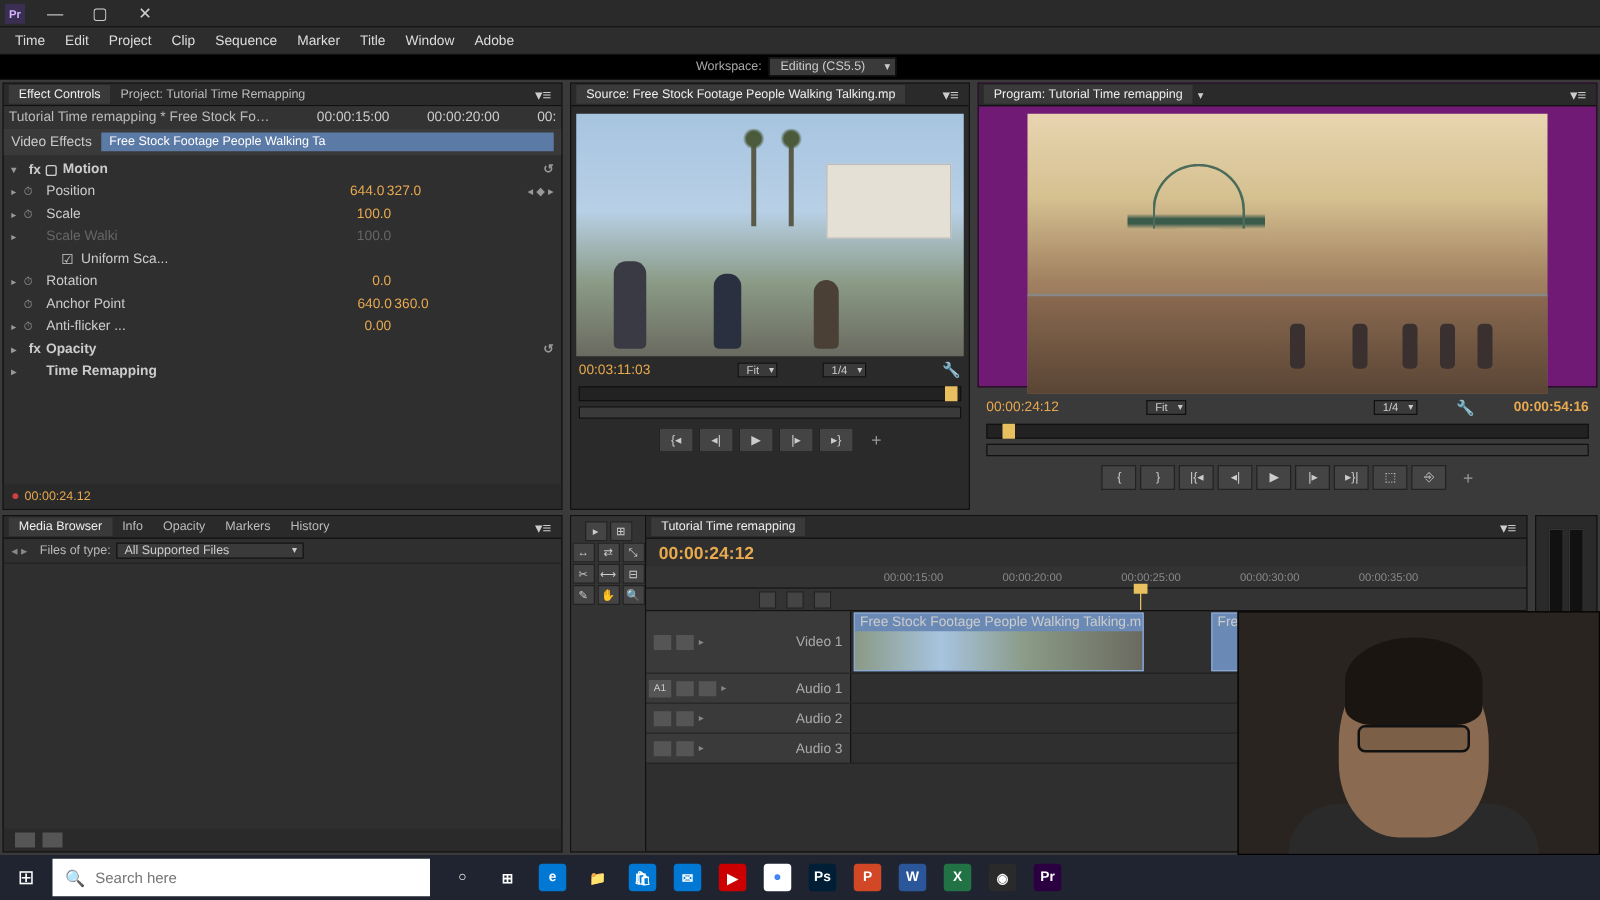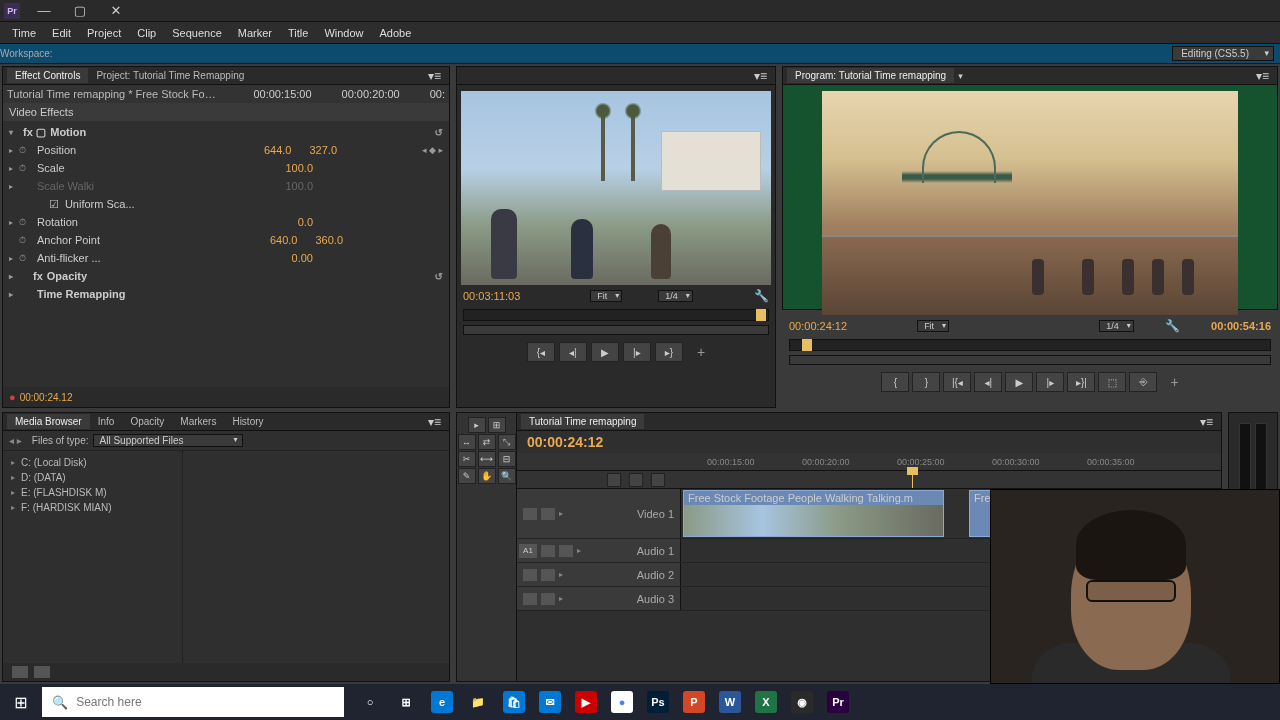--- a/index.html
+++ b/index.html
@@ -3,21 +3,21 @@
 <meta charset="utf-8">
 <style>
 *{margin:0;padding:0;box-sizing:border-box;font-family:'Segoe UI',Tahoma,sans-serif;font-size:11px;color:#ccc;user-select:none}
 body{width:1280px;height:720px;background:#1e1e1e;overflow:hidden;position:relative}
 .titlebar{height:22px;background:#2a2a2a;display:flex;align-items:center;padding:0 4px;border-bottom:1px solid #111}
 .titlebar .logo{width:16px;height:16px;background:#3a2f52;color:#d6b4ff;text-align:center;line-height:16px;font-size:9px;font-weight:bold;margin-right:6px}
 .titlebar .title{flex:1;font-size:11px;color:#ddd}
 .titlebar .winbtn{width:36px;height:20px;text-align:center;line-height:20px;font-size:13px;color:#ccc;cursor:pointer}
 .menubar{height:22px;background:#2d2d2d;display:flex;align-items:center;padding:0 4px;border-bottom:1px solid #111}
 .menubar .mitem{padding:2px 8px;font-size:11px;color:#ddd;cursor:pointer}
-.workspace-bar{height:20px;background:#0c4a6e;display:flex;justify-content:space-between;align-items:center;padding-right:6px;border-bottom:1px solid #111}
+.workspace-bar{height:20px;background:#000000;display:flex;justify-content:center;align-items:center;padding-right:6px;border-bottom:1px solid #111}
 .workspace-bar .wslabel{color:#aaa;font-size:10px;margin-right:6px}
 .workspace-bar .wsdrop{background:#3a3a3a;border:1px solid #111;padding:1px 24px 1px 8px;font-size:10px;position:relative}
 .workspace-bar .wsdrop:after{content:"▾";position:absolute;right:4px;top:1px;font-size:9px}
 .main{position:absolute;top:64px;bottom:36px;left:0;right:0;background:#3a3a3a}
 .panel-title{height:18px;display:flex;align-items:center;padding:0 4px;background:#2a2a2a;border-bottom:1px solid #111}
 .panel-title .tab{padding:2px 8px;font-size:10px;color:#bbb;cursor:pointer}
 .panel-title .tab.active{background:#3a3a3a;color:#eee}
 .panel-title .menu{margin-left:auto;font-size:12px;cursor:pointer;padding:0 4px}
 
 #effect-controls{position:absolute;top:2px;left:2px;width:448px;height:342px;background:#2f2f2f;border:1px solid #111}
@@ -25,21 +25,21 @@
 #effect-controls .ec-head .clip{color:#bbb;white-space:nowrap;overflow:hidden;text-overflow:ellipsis;max-width:210px}
 #effect-controls .ec-head .times{margin-left:auto;display:flex;gap:30px;color:#888;font-size:9px}
 #effect-controls .video-eff{background:#3a3a3a;padding:3px 6px;font-size:10px;color:#bbb;display:flex;align-items:center}
 #effect-controls .highlight{background:#5b7aa5;color:#fff;padding:2px 6px;font-size:10px;margin-left:8px;flex:1}
 #effect-controls .tree{padding:2px 0}
 #effect-controls .row{height:18px;display:flex;align-items:center;padding:0 6px;font-size:10px}
 #effect-controls .row .toggle{width:10px;font-size:8px;color:#999}
 #effect-controls .row .stopwatch{width:14px;font-size:9px;color:#999}
 #effect-controls .row .label{color:#ccc;margin-left:4px}
 #effect-controls .row .val{color:#e8a94f;margin-left:auto}
-#effect-controls .row .val2{color:#e8a94f;margin-left:18px;margin-right:60px}
+#effect-controls .row .val2{color:#e8a94f;margin-left:2px;margin-right:60px}
 #effect-controls .row .kfctrl{margin-left:6px;width:40px;color:#999;text-align:right;font-size:9px}
 #effect-controls .row.dim .label{color:#666}
 #effect-controls .row.dim .val{color:#666}
 #effect-controls .row.group{font-weight:bold}
 #effect-controls .row .reset{margin-left:auto;color:#999;font-size:10px}
 #effect-controls .footer{position:absolute;bottom:0;left:0;right:0;height:20px;background:#2a2a2a;display:flex;align-items:center;padding:0 6px}
 #effect-controls .footer .time{color:#e8a94f;font-size:10px}
 
 #source-monitor{position:absolute;top:2px;left:456px;width:320px;height:342px;background:#2a2a2a;border:1px solid #111}
 .monitor-vid{position:relative;margin:6px auto 2px;width:310px;height:194px;background:linear-gradient(to bottom,#a7c4e0 0%,#b8d0e6 40%,#8a9a85 70%,#6a6a60 100%);overflow:hidden}
@@ -57,21 +57,21 @@
 .monitor-time .zoom{margin-left:36px;background:#3a3a3a;border:1px solid #111;padding:0 14px 0 6px;font-size:9px;position:relative}
 .monitor-time .zoom:after{content:"▾";position:absolute;right:2px;top:0;font-size:8px}
 .monitor-time .wrench{margin-left:auto;font-size:12px;color:#999}
 .monitor-bar{height:12px;margin:4px 6px;background:#222;border:1px solid #111;position:relative}
 .monitor-bar .head{position:absolute;top:-1px;width:10px;height:12px;background:#e8c060}
 .monitor-scrub{height:10px;margin:0 6px;background:#3a3a3a;border:1px solid #111}
 .monitor-ctrl{height:26px;display:flex;align-items:center;justify-content:center;gap:4px;margin-top:4px}
 .monitor-ctrl .btn{width:28px;height:20px;background:#444;border:1px solid #222;display:flex;align-items:center;justify-content:center;font-size:10px;cursor:pointer}
 .monitor-ctrl .plus{margin-left:10px;font-size:14px;color:#999}
 
-#program-monitor{position:absolute;top:2px;left:782px;right:2px;height:244px;background:#14532d;border:1px solid #111}
+#program-monitor{position:absolute;top:2px;left:782px;right:2px;height:244px;background:#701a75;border:1px solid #111}
 #program-monitor .monitor-vid{width:416px;height:224px;background:linear-gradient(to bottom,#e8d5b0 0%,#d5c090 30%,#a08060 60%,#7a6048 100%)}
 #program-monitor .bridge{position:absolute;top:40px;left:80px;width:110px;height:80px;background:linear-gradient(to bottom,transparent 50%,#3a5a4a 55%,#3a5a4a 60%,transparent 65%)}
 #program-monitor .bridge:before{content:"";position:absolute;top:0;left:20px;width:70px;height:50px;border:2px solid #4a6a5a;border-bottom:none;border-radius:40px 40px 0 0}
 #program-monitor .deck{position:absolute;bottom:0;left:0;right:0;height:80px;background:linear-gradient(to top,#5a4535 0%,#8a6a50 100%)}
 #program-monitor .rail{position:absolute;bottom:78px;left:0;right:0;height:2px;background:#888}
 #program-monitor .ppl{position:absolute;bottom:20px;width:12px;height:36px;background:#3a3030;border-radius:4px}
 #program-monitor .ppl.a{left:210px}#program-monitor .ppl.b{left:260px}#program-monitor .ppl.c{left:300px}#program-monitor .ppl.d{left:330px}#program-monitor .ppl.e{left:360px}
 #program-monitor .monitor-time .dur{margin-left:auto;color:#e8a94f;font-size:11px;font-weight:bold}
 #program-monitor .monitor-ctrl{gap:3px}
 
@@ -101,21 +101,21 @@
 #timeline .ctrl-row .ic{width:14px;height:14px;background:#444;border:1px solid #222}
 #timeline .playhead{position:absolute;top:0;bottom:0;width:1px;background:#e8c060;left:395px;z-index:5}
 #timeline .playhead:before{content:"";position:absolute;top:-4px;left:-5px;width:11px;height:8px;background:#e8c060}
 #timeline .track{height:24px;border-bottom:1px solid #222;display:flex;align-items:center;position:relative}
 #timeline .track.video1{height:50px}
 #timeline .track .hdr{width:164px;height:100%;background:#3a3a3a;border-right:1px solid #111;display:flex;align-items:center;gap:4px;padding:0 6px;font-size:10px}
 #timeline .track .hdr .toggle{width:14px;height:12px;background:#555}
 #timeline .track .hdr .tname{margin-left:auto;color:#aaa}
 #timeline .track .hdr .tri{font-size:8px;color:#888;margin-right:2px}
 #timeline .clip{position:absolute;top:1px;bottom:1px;background:#6a8ab5;border:1px solid #8aaad5;font-size:9px;color:#fff;padding:1px 4px;overflow:hidden;white-space:nowrap}
-#timeline .clip.c1{left:166px;width:261px}
+#timeline .clip.c1{left:166px;width:232px}
 #timeline .clip.c1 .thumb{position:absolute;top:14px;left:0;right:0;bottom:0;background:linear-gradient(to right,#8a9a85 0%,#a7c4e0 30%,#8a9a85 60%,#6a6a60 100%)}
 #timeline .clip.c2{left:452px;width:230px}
 #timeline .track.audio .hdr{background:#3a3a3a}
 #timeline .track.audio .hdr .atag{width:18px;height:14px;background:#555;text-align:center;font-size:8px;line-height:14px;margin-left:-4px}
 
 #audio-meters{position:absolute;top:348px;right:2px;width:50px;bottom:2px;background:#2a2a2a;border:1px solid #111}
 #audio-meters .meter{position:absolute;top:10px;bottom:10px;left:10px;width:12px;background:#111;border:1px solid #333}
 #audio-meters .meter2{left:26px}
 
 #webcam{position:absolute;bottom:36px;right:0;width:290px;height:195px;background:#2a2420;z-index:50;border:1px solid #000}
@@ -170,20 +170,21 @@
   <div class="ec-head">
     <span class="clip">Tutorial Time remapping * Free Stock Foota...</span>
     <span class="times">
           <span>00:00:15:00</span>
           <span>00:00:20:00</span>
           <span>00:</span>
         </span>
   </div>
   <div class="video-eff">
     <span>Video Effects</span>
+    <span class="highlight">Free Stock Footage People Walking Ta</span>
   </div>
   <div class="tree">
     <div class="row group">
           <span class="toggle">▾</span>
           <span style="margin-left:4px">fx ▢</span>
           <span class="label">Motion</span>
           <span class="reset">↺</span>
         </div>
     <div class="row">
           <span class="toggle">▸</span>
@@ -223,37 +224,38 @@
           <span class="val2" style="margin-right:100px">360.0</span>
         </div>
     <div class="row">
           <span class="toggle">▸</span>
           <span class="stopwatch">⏱</span>
           <span class="label">Anti-flicker ...</span>
           <span class="val" style="margin-right:130px">0.00</span>
         </div>
     <div class="row group">
           <span class="toggle">▸</span>
-          <span style="margin-left:14px">fx</span>
+          <span style="margin-left:4px">fx</span>
           <span class="label">Opacity</span>
           <span class="reset">↺</span>
         </div>
     <div class="row group">
           <span class="toggle">▸</span>
           <span style="margin-left:18px" class="label">Time Remapping</span>
         </div>
   </div>
   <div class="footer">
         <span style="color:#d04040;margin-right:4px">●</span>
         <span class="time">00:00:24.12</span>
       </div>
 </div>
 
 <div id="source-monitor">
   <div class="panel-title">
+    <span class="tab active">Source: Free Stock Footage People Walking Talking.mp</span>
     <span class="menu">▾≡</span>
   </div>
   <div class="monitor-vid">
     <div class="building"></div>
         <div class="palm"></div>
         <div class="palm" style="left:170px"></div>
     <div class="person p1"></div>
         <div class="person p2"></div>
         <div class="person p3"></div>
   </div>
@@ -326,26 +328,20 @@
     <span class="tab">Markers</span>
     <span class="tab">History</span>
     <span class="menu">▾≡</span>
   </div>
   <div class="mbrow">
     <span class="arrows">◂ ▸</span>
     <span class="fot">Files of type:</span>
     <span class="ftdrop">All Supported Files</span>
   </div>
   <div class="body">
-    <div class="drives">
-      <div class="d">C: (Local Disk)</div>
-      <div class="d">D: (DATA)</div>
-      <div class="d">E: (FLASHDISK M)</div>
-      <div class="d">F: (HARDISK MIAN)</div>
-    </div>
   </div>
   <div class="foot">
         <div class="icon"></div>
         <div class="icon"></div>
       </div>
 </div>
 
 <div id="timeline">
   <div class="tools">
     <div class="trow">

